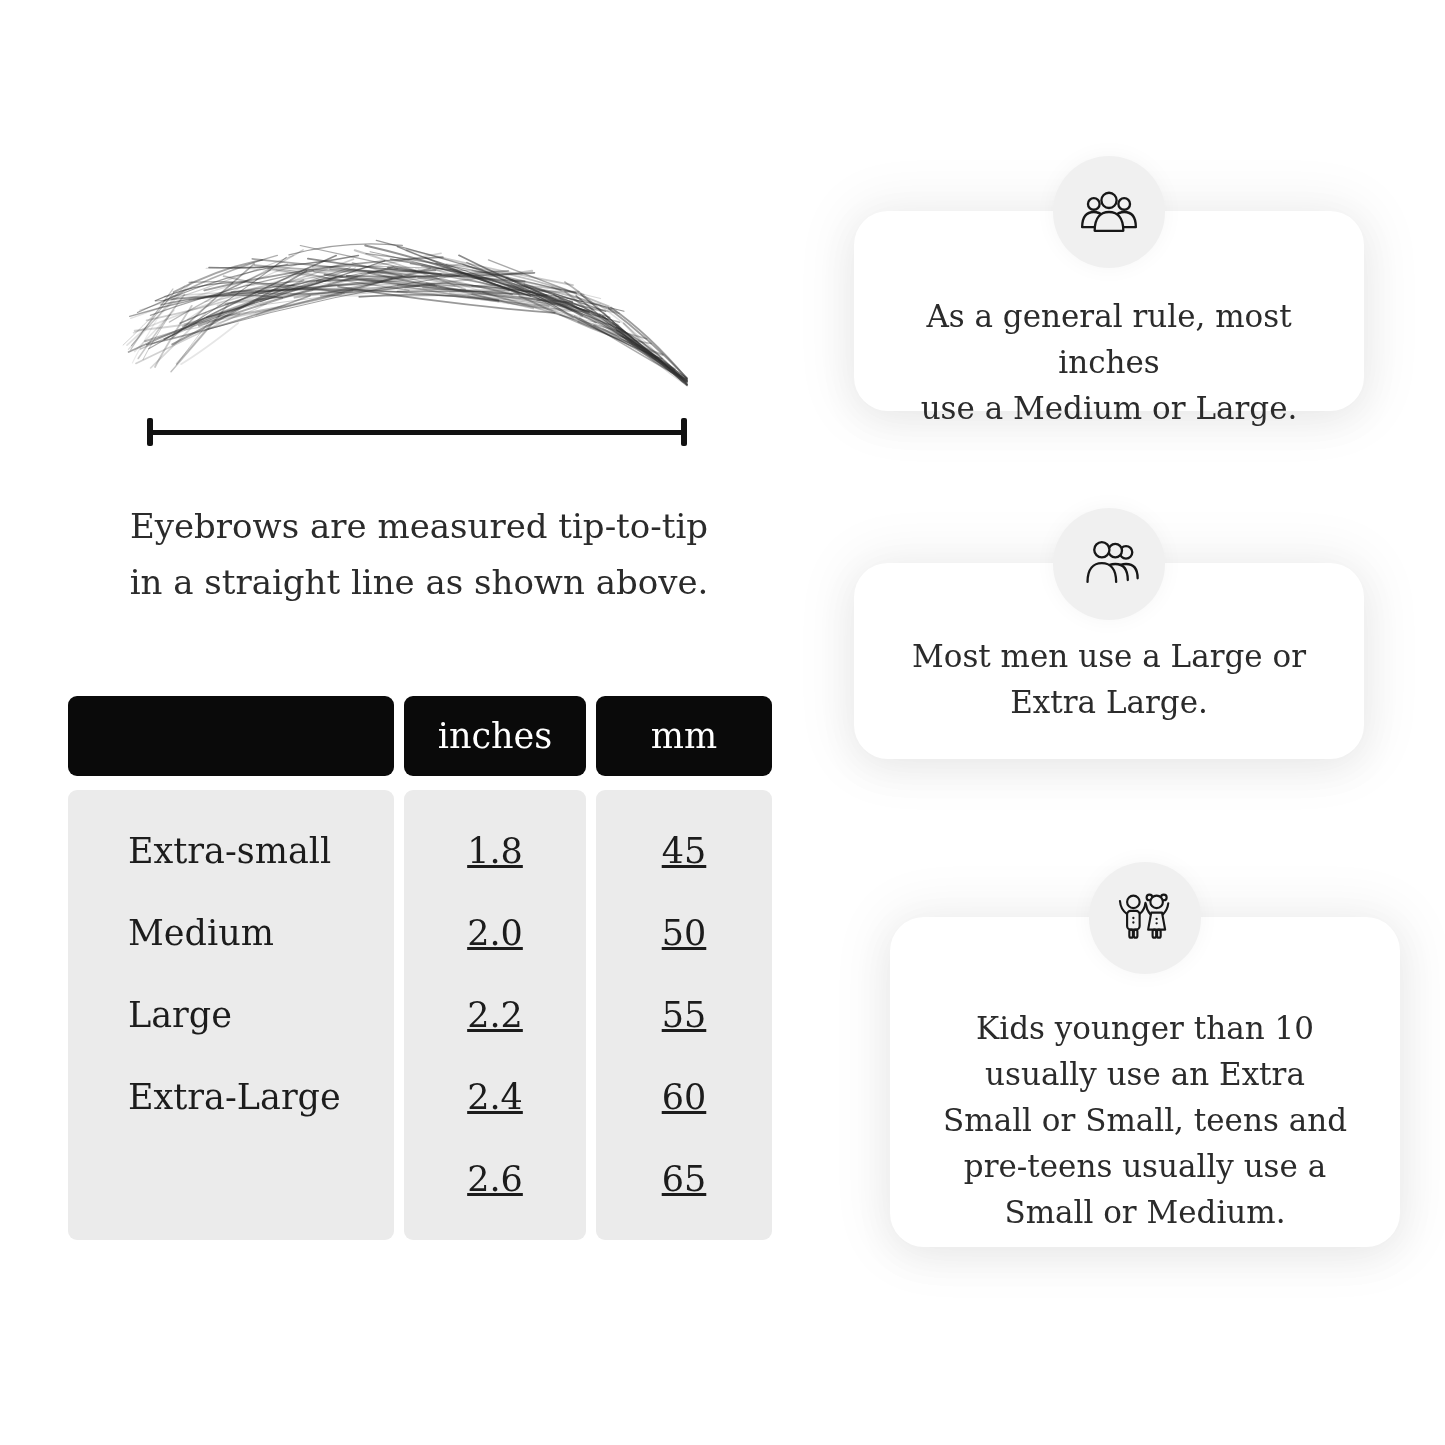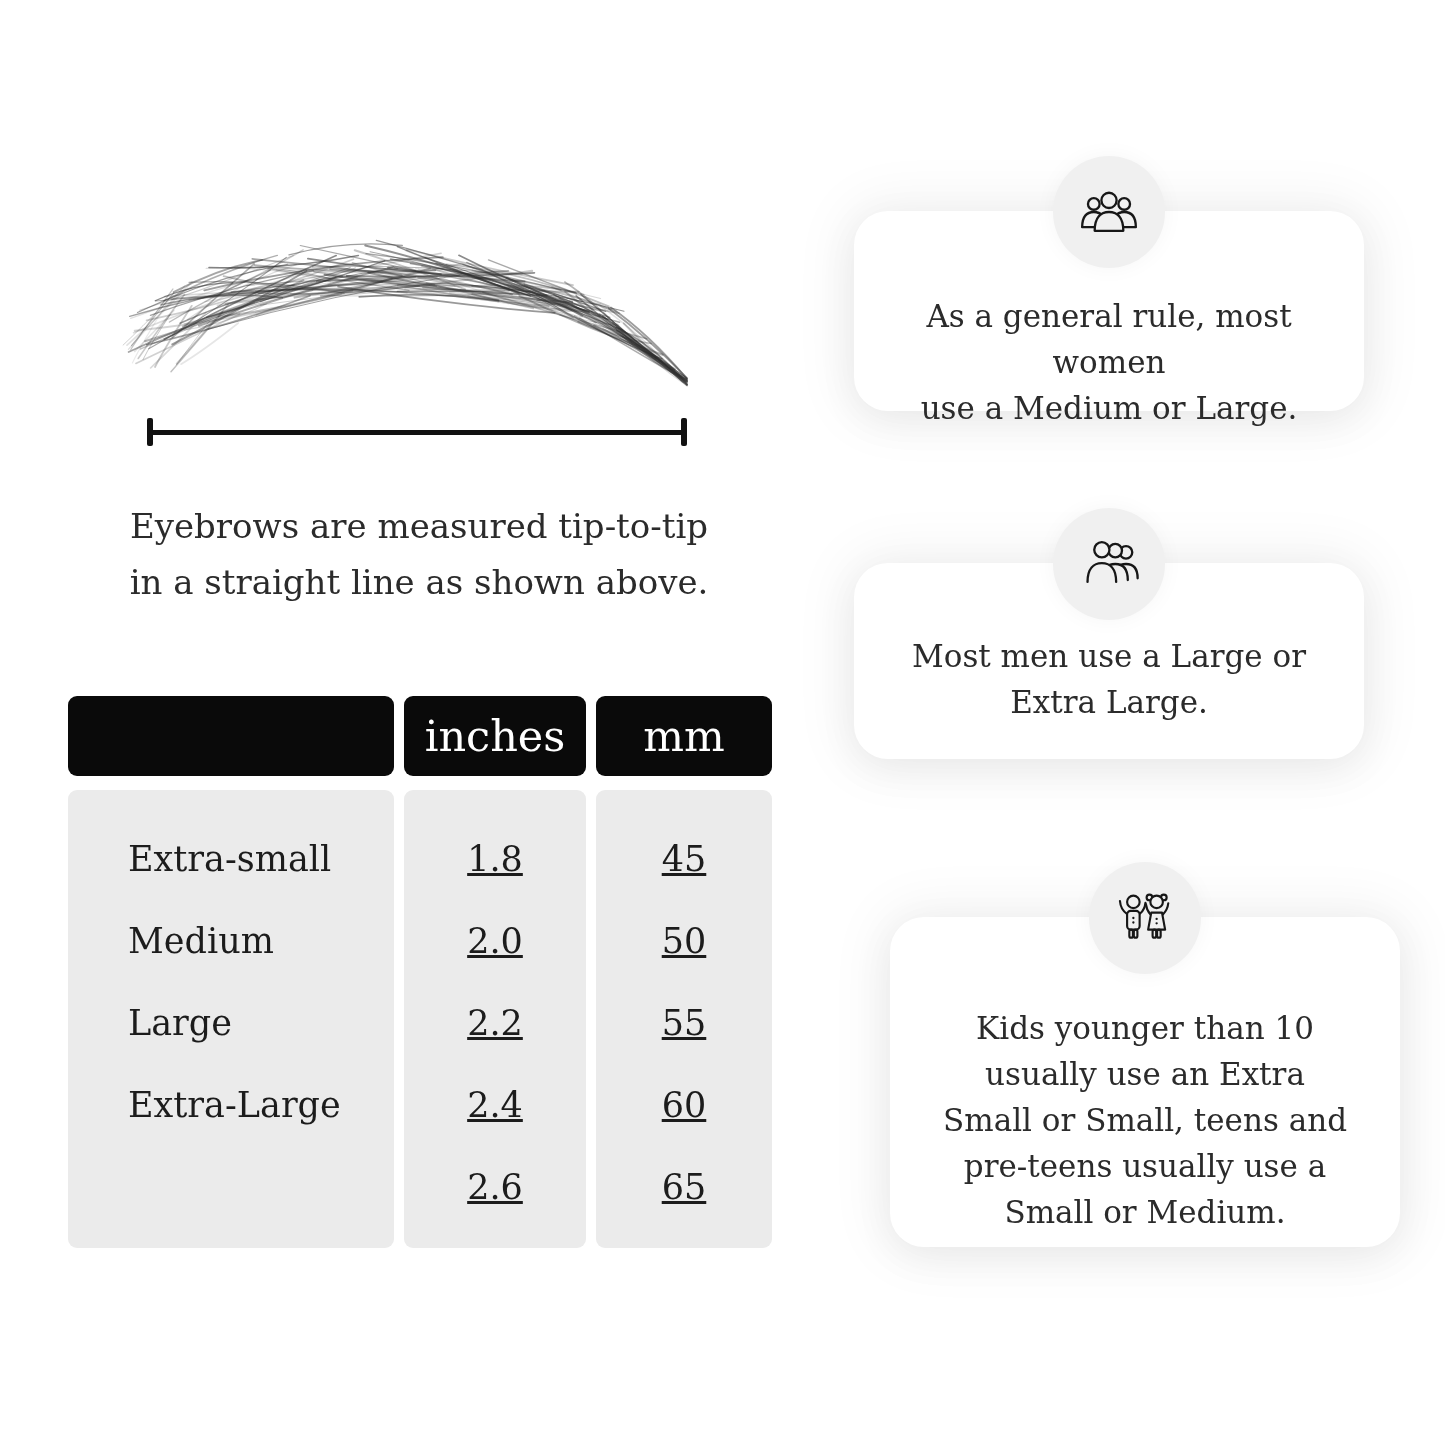--- a/index.html
+++ b/index.html
@@ -25,23 +25,23 @@
   .ruler .cap.right{right:0;}
 
   .caption{position:absolute;left:95px;top:498px;width:648px;text-align:center;
            font-size:34px;line-height:56px;color:#2b2b2b;}
 
   
   .size-table{position:absolute;left:68px;top:696px;width:704px;}
   .t-head{display:grid;grid-template-columns:326px 182px 176px;column-gap:10px;}
   .t-hcell{background:var(--table-header-bg);color:var(--table-header-text);
            height:80px;border-radius:9px;display:flex;align-items:center;justify-content:center;
-           font-size:43px;}
+           font-size:35px;}
   .t-body{display:grid;grid-template-columns:326px 182px 176px;column-gap:10px;margin-top:14px;}
-  .t-col{background:var(--table-body-bg);border-radius:9px;padding:28px 0 20px 0;}
+  .t-col{background:var(--table-body-bg);border-radius:9px;padding:20px 0 20px 0;}
   .t-cell{height:82px;display:flex;align-items:center;font-size:35px;color:#1c1c1c;}
   .t-col-size .t-cell{padding-left:60px;justify-content:flex-start;}
   .t-col-center .t-cell{justify-content:center;text-decoration:underline;}
 
   
   .card{position:absolute;left:854px;width:510px;background:#fff;border-radius:34px;
         box-shadow:0 10px 40px rgba(0,0,0,.055), 0 0 55px 12px rgba(0,0,0,.05);}
   .card-1{top:211px;height:200px;}
   .card-2{top:563px;height:196px;}
   .card-3{top:917px;height:330px;margin-left:36px;}
@@ -277,21 +277,21 @@
       <svg width="68" height="56" viewBox="0 0 76 60">
         <circle class="icon-occ" cx="21" cy="21" r="6.5"></circle>
         <path class="icon-occ" d="M8,47 c0,-12 5,-17 13,-17 c8,0 13,5 13,17 z"></path>
         <circle class="icon-occ" cx="55" cy="21" r="6.5"></circle>
         <path class="icon-occ" d="M42,47 c0,-12 5,-17 13,-17 c8,0 13,5 13,17 z"></path>
         <circle class="icon-occ" cx="38" cy="17" r="8.5"></circle>
         <path class="icon-occ" d="M22,51 c0,-15 7,-21 16,-21 c9,0 16,6 16,21 z"></path>
       </svg>
     </div>
     <div class="card-text">
-      <div>As a general rule, most women</div>
+      <div>As a general rule, most inches</div>
       <div>use a Medium or Large.</div>
     </div>
   </div>
 
   <div class="card card-2">
     <div class="icon-circle">
       <svg width="68" height="56" viewBox="0 0 76 60">
         <circle class="icon-occ" cx="57" cy="17" r="7"></circle>
         <path class="icon-occ" d="M44,46 c0,-11 5,-16 13,-16 c8,0 13,5 13,16"></path>
         <circle class="icon-occ" cx="45" cy="15" r="7.5"></circle>

